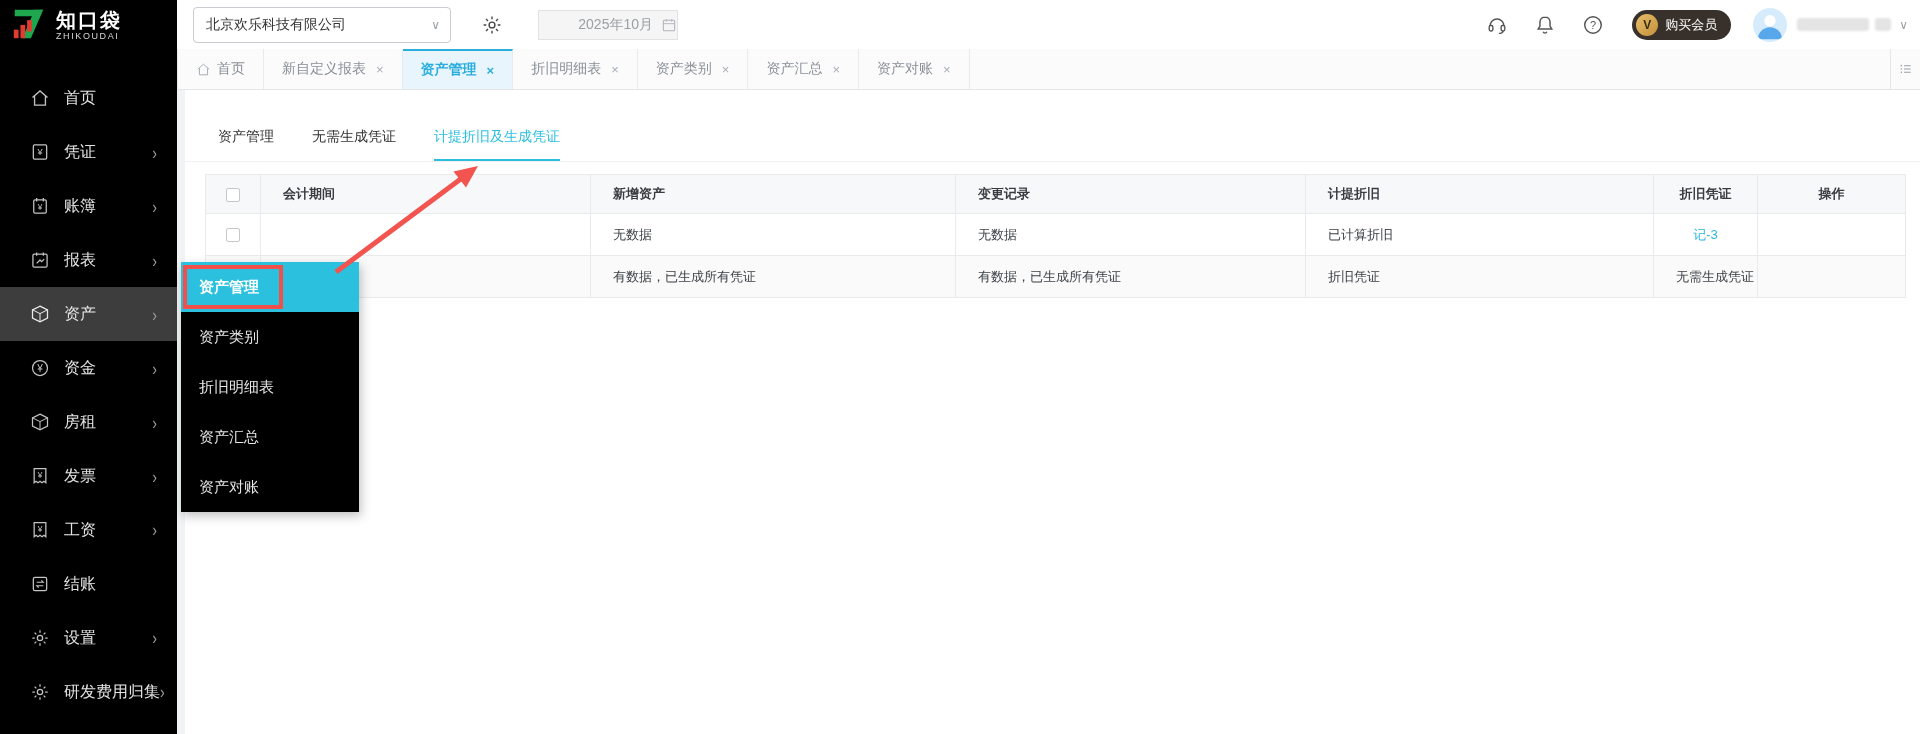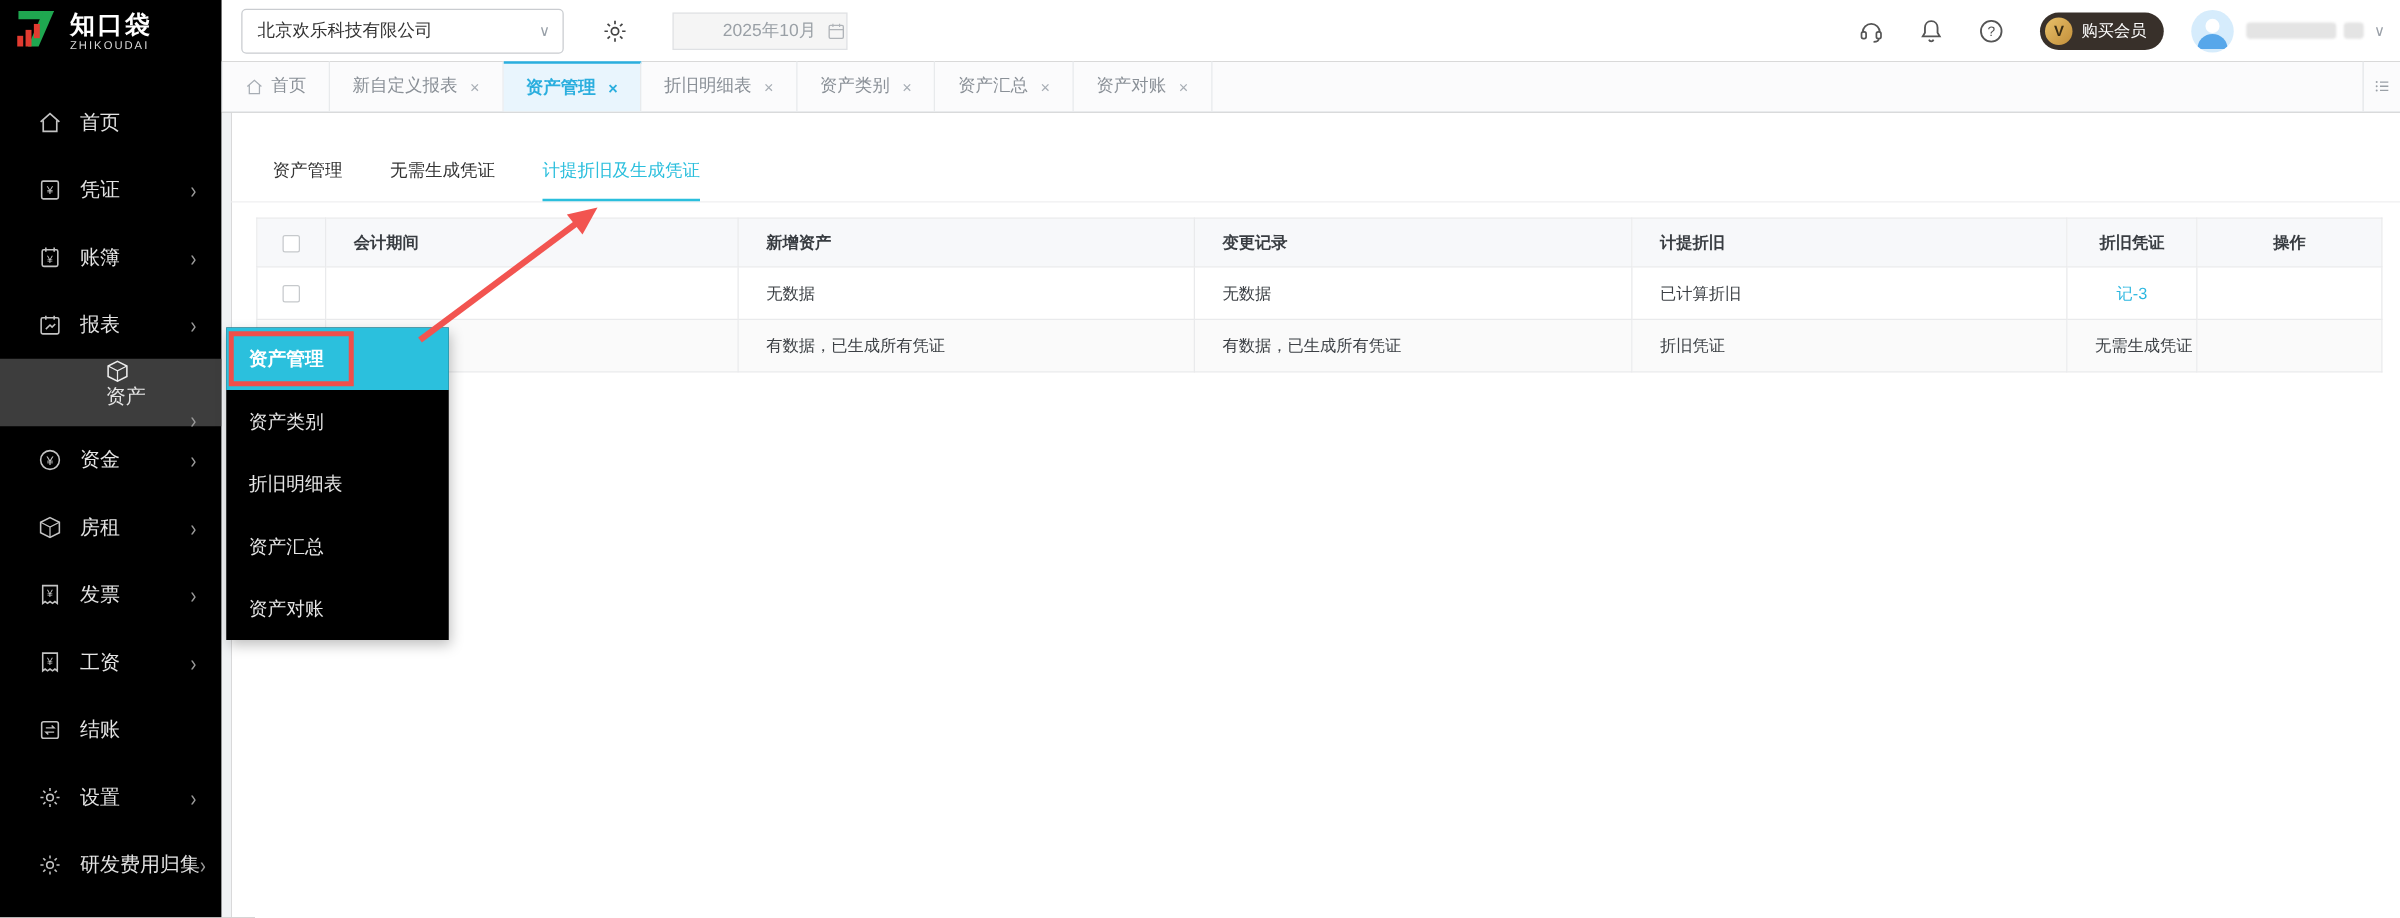--- a/index.html
+++ b/index.html
@@ -8,21 +8,21 @@
   .page { position:relative; width:1920px; height:734px; background:#404040; overflow:hidden; }
 
   
   .sidebar { position:absolute; left:0; top:0; width:177px; height:734px; background:#000; z-index:3; }
   .logo { height:49px; display:flex; align-items:center; padding-left:10px; background:#000; }
   .logo-text { margin-left:8px; display:flex; flex-direction:column; }
   .logo-title { color:#fff; font-size:20px; font-weight:bold; letter-spacing:2px; line-height:22px; }
   .logo-sub { color:#d8d8d8; font-size:9px; letter-spacing:1.6px; }
   .menu { padding-top:22px; }
   .menu-item { height:54px; display:flex; align-items:center; padding:0 20px 0 30px; color:#e3e3e3; cursor:pointer; }
-  .menu-item.active { background:#3d3d3d;flex-direction:column; }
+  .menu-item.active { background:#3d3d3d; }
   .menu-item .mi-icon { width:20px; height:20px; flex:0 0 20px; opacity:.9; }
   .menu-item .mi-label { font-size:16px; margin-left:14px; white-space:nowrap; }
   .menu-item .mi-chevron { margin-left:auto; color:#9a9a9a; font-size:14px; transform:scaleY(1.3); }
   .side-scroll { position:absolute; left:177px; top:90px; width:8px; height:644px; background:#f1f3f5; z-index:2; }
 
   
   .topbar { position:absolute; left:177px; top:0; right:0; height:49px; background:#fff; display:flex; align-items:center; padding:0 12px 0 16px; z-index:2; }
   .company-select { width:258px; height:36px; border:1px solid #c9ccd0; border-radius:4px; display:flex; align-items:center; padding:0 10px 0 12px; font-size:14px; color:#333; cursor:pointer; background:#fff; }
   .company-select .sel-caret { margin-left:auto; color:#98a0a8; font-size:12px; }
   .top-gear { margin-left:30px; width:22px; height:22px; color:#444; cursor:pointer; }

